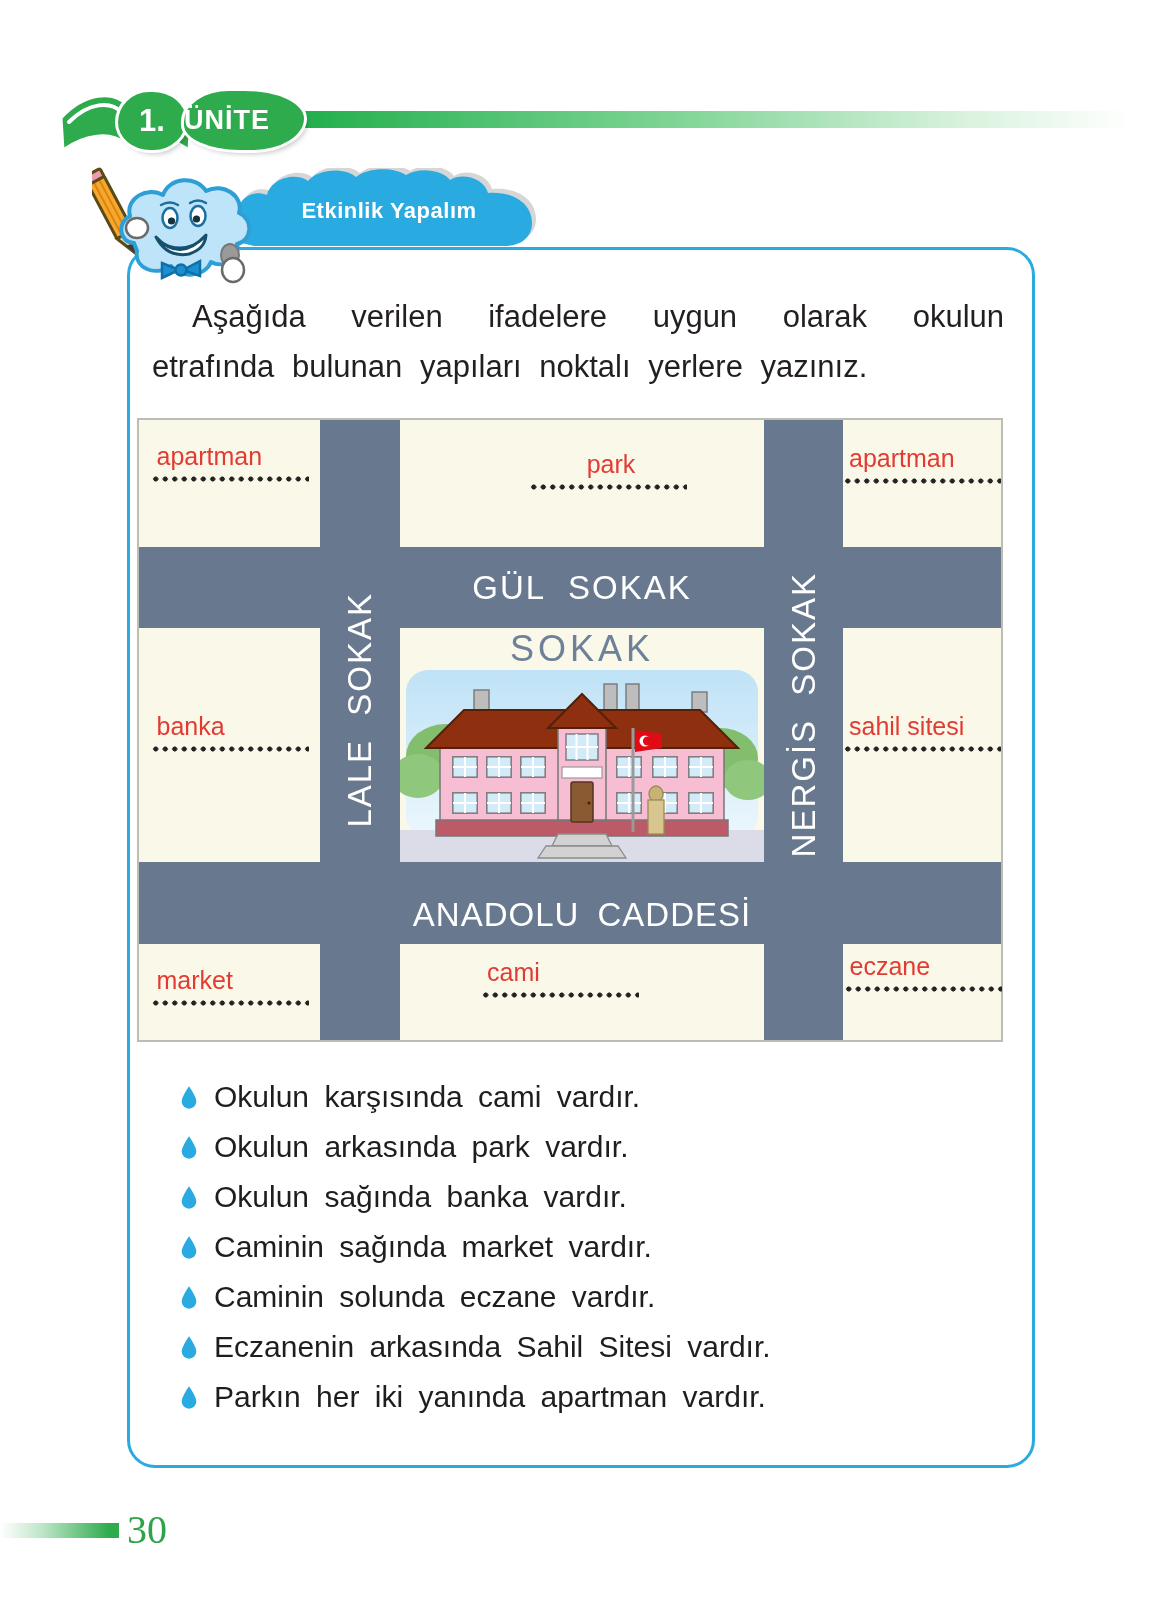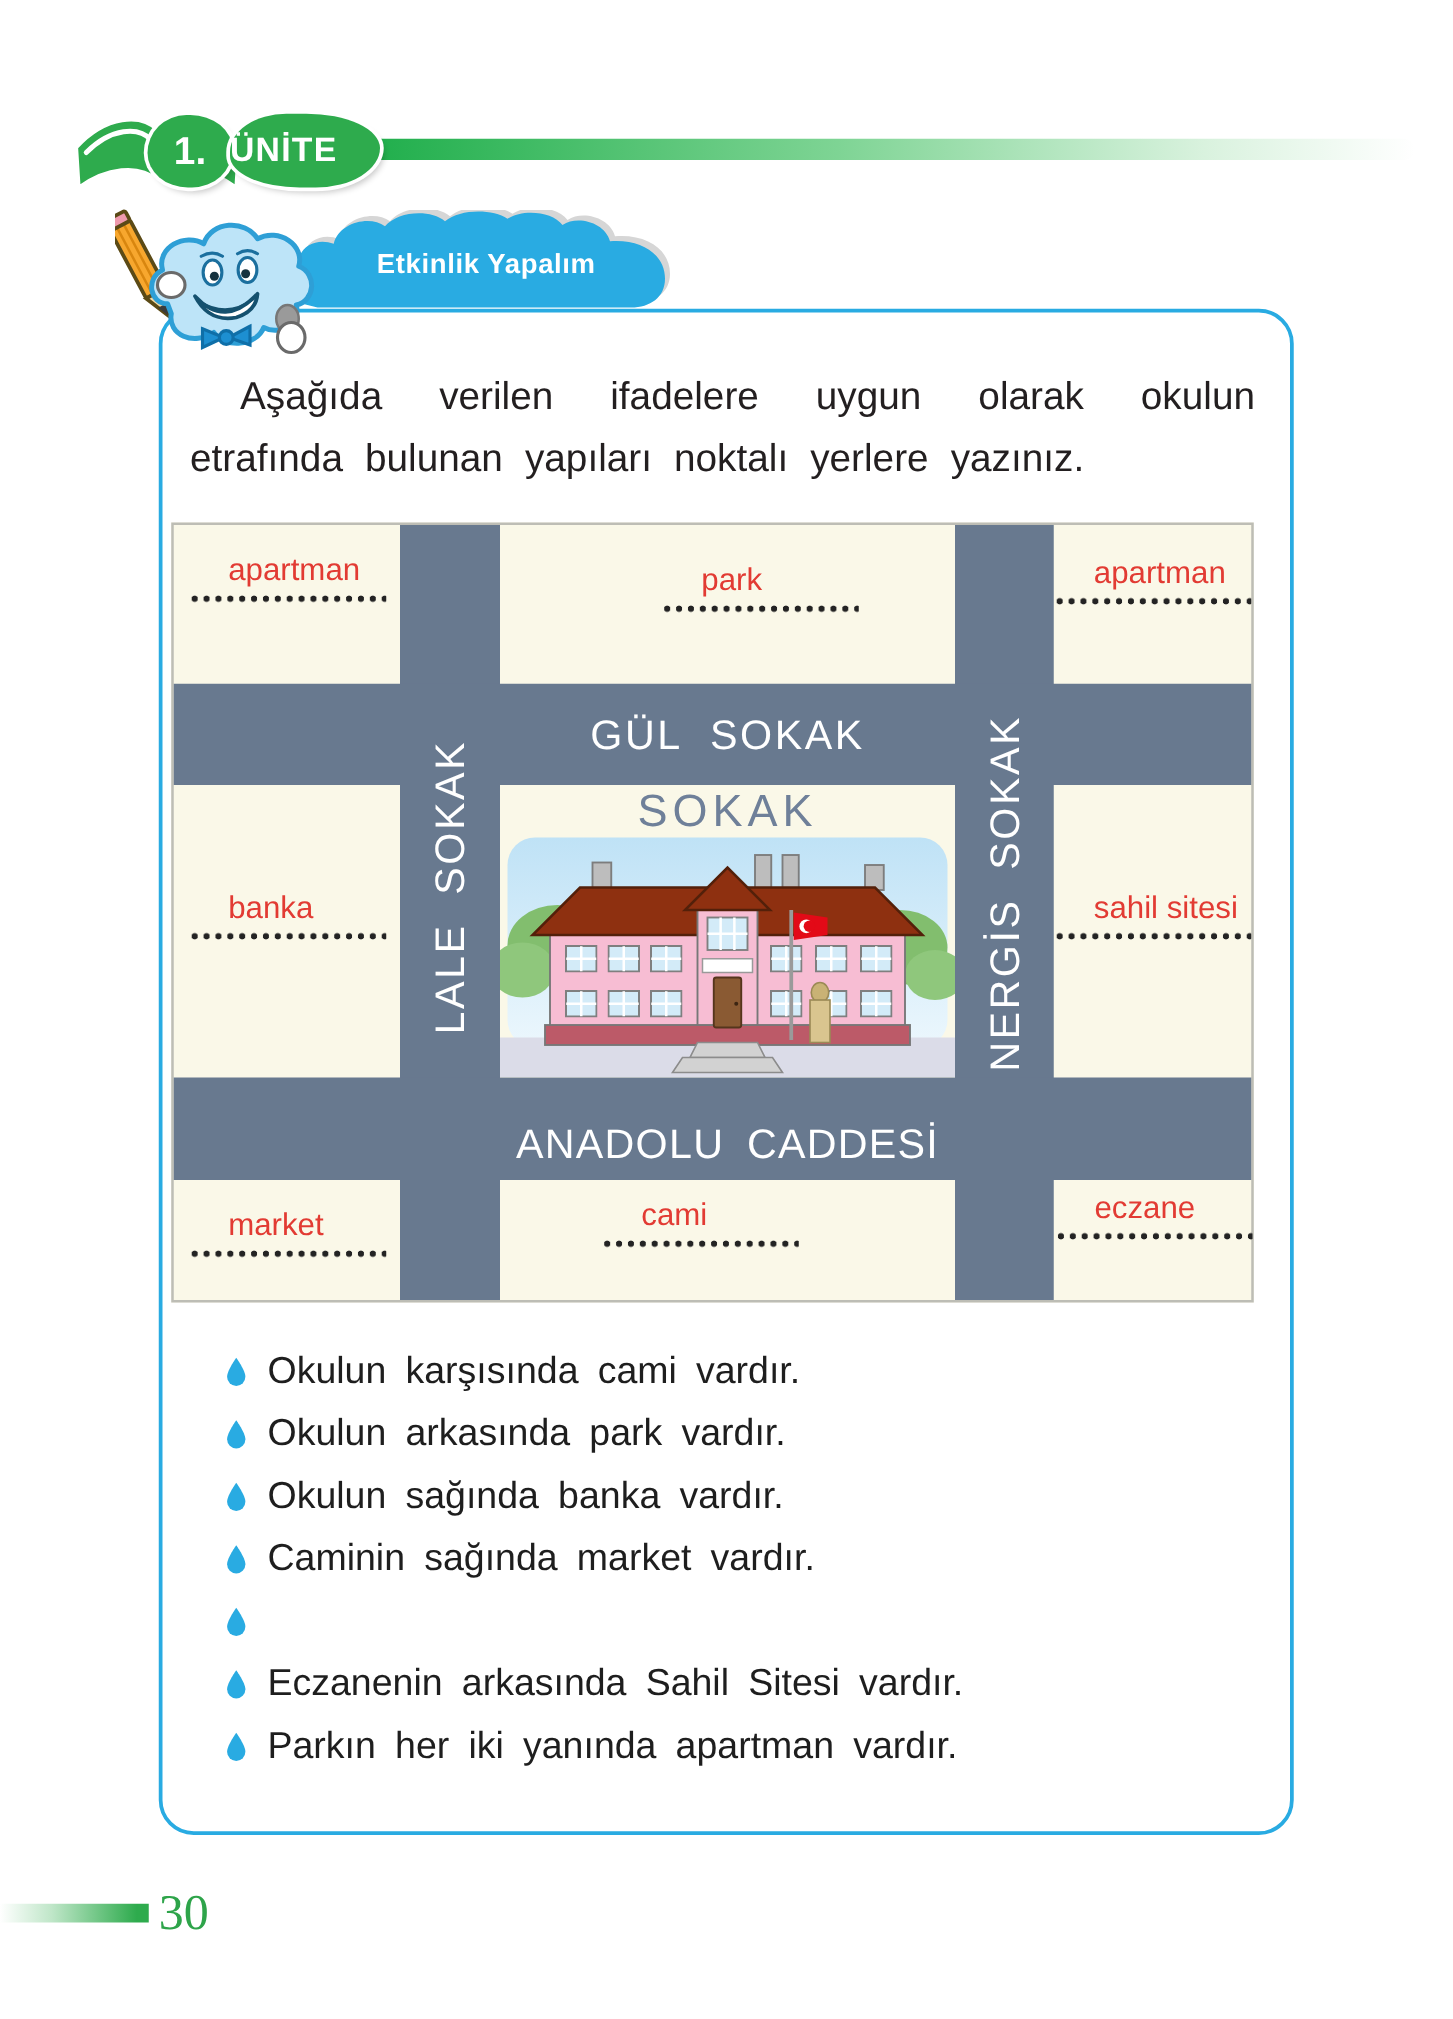--- a/index.html
+++ b/index.html
@@ -65,29 +65,29 @@
   }
   .sn-top    { left:261px; top:127px; width:364px; height:81px; }
   .sn-bottom { left:245px; top:442px; width:396px; height:106px; letter-spacing:1px; word-spacing:8px; }
   .sn-left   { left:181px; top:130px; width:80px; height:320px; }
   .sn-right  { left:625px; top:128px; width:79px; height:334px; }
   .vertical-text { writing-mode:vertical-rl; transform:rotate(180deg); }
   .slot { position:absolute; }
   .slot-inner { width:158px; margin:0 auto; }
   .answer-label {
     display:block; color:var(--red,#E23B33); font-size:25px; padding-left:6px;
-    white-space:nowrap; margin-bottom:5px;margin-left:26px;
+    white-space:nowrap; margin-bottom:5px;
   }
   .dotted {
     height:6px; width:100%;
     background-image:radial-gradient(circle, #232323 2.3px, rgba(0,0,0,0) 2.8px);
     background-size:9.5px 6px; background-repeat:repeat-x; background-position:left center;
   }
   .slot-tl { left:0;     top:22px;  width:181px; }
-  .slot-tm { left:261px; top:30px;  width:416px; }
+  .slot-tm { left:261px; top:30px;  width:416px;text-align:center; }
   .slot-tr { left:704px; top:24px;  width:158px; }
   .slot-ml { left:0;     top:292px; width:181px; }
   .slot-mr { left:704px; top:292px; width:158px; }
   .slot-bl { left:0;     top:546px; width:181px; }
   .slot-bm { left:261px; top:538px; width:320px; }
   .slot-br { left:704px; top:532px; width:159px; }
   .school-cell { position:absolute; left:261px; top:208px; width:364px; height:234px; overflow:hidden; }
   .okul-label {
     position:absolute; left:0; top:0; width:100%; text-align:center;
     color:var(--okul,#6F8099); font-size:36px; letter-spacing:4px; z-index:2;
@@ -317,20 +317,21 @@
     <li>
       <svg class="drop" width="18" height="25" viewBox="0 0 16 22">
           <path d="M8,1 C8,1 1.5,10 1.5,14.5 A6.5,6.5 0 0 0 14.5,14.5 C14.5,10 8,1 8,1 Z" fill="#29ABE2"></path>
         </svg>
       <span class="stmt-text">Caminin sağında market vardır.</span>
     </li>
     <li>
       <svg class="drop" width="18" height="25" viewBox="0 0 16 22">
           <path d="M8,1 C8,1 1.5,10 1.5,14.5 A6.5,6.5 0 0 0 14.5,14.5 C14.5,10 8,1 8,1 Z" fill="#29ABE2"></path>
         </svg>
+      <span class="stmt-text">Caminin solunda eczane vardır.</span>
     </li>
     <li>
       <svg class="drop" width="18" height="25" viewBox="0 0 16 22">
           <path d="M8,1 C8,1 1.5,10 1.5,14.5 A6.5,6.5 0 0 0 14.5,14.5 C14.5,10 8,1 8,1 Z" fill="#29ABE2"></path>
         </svg>
       <span class="stmt-text">Eczanenin arkasında Sahil Sitesi vardır.</span>
     </li>
     <li>
       <svg class="drop" width="18" height="25" viewBox="0 0 16 22">
           <path d="M8,1 C8,1 1.5,10 1.5,14.5 A6.5,6.5 0 0 0 14.5,14.5 C14.5,10 8,1 8,1 Z" fill="#29ABE2"></path>

